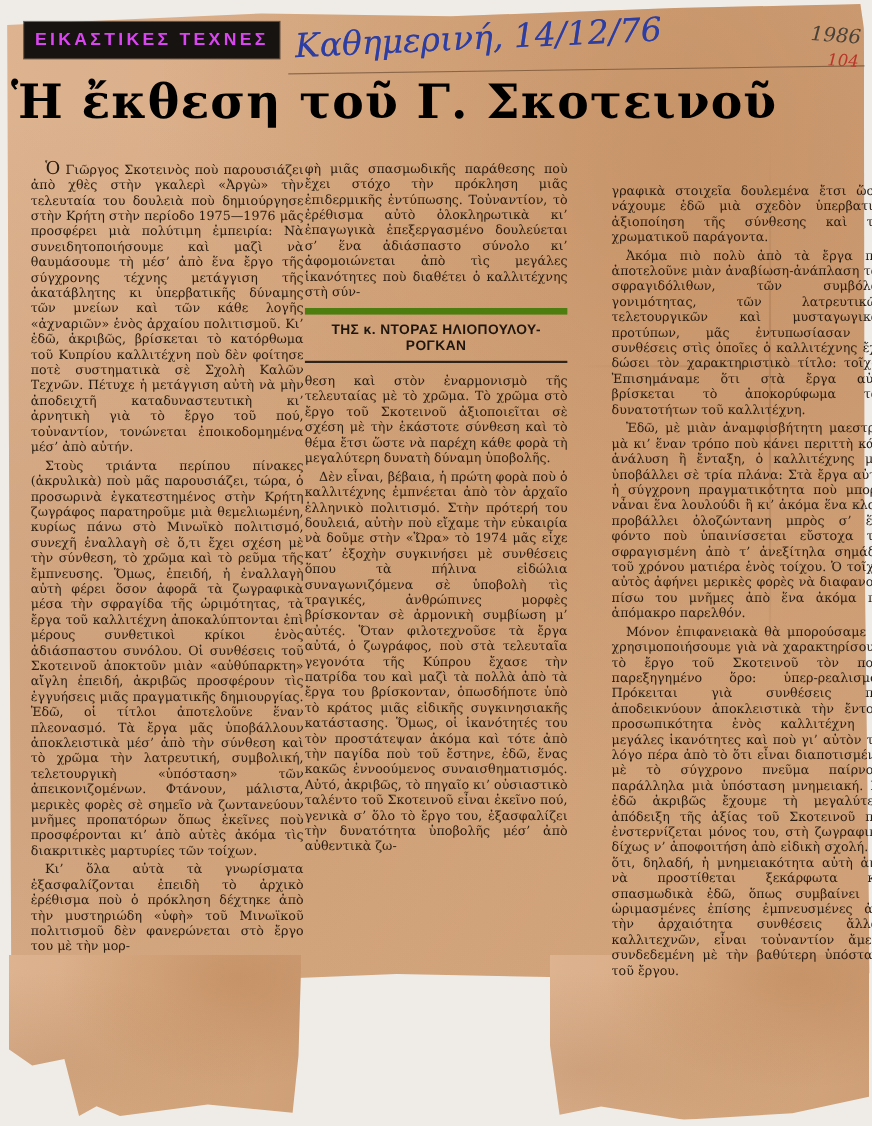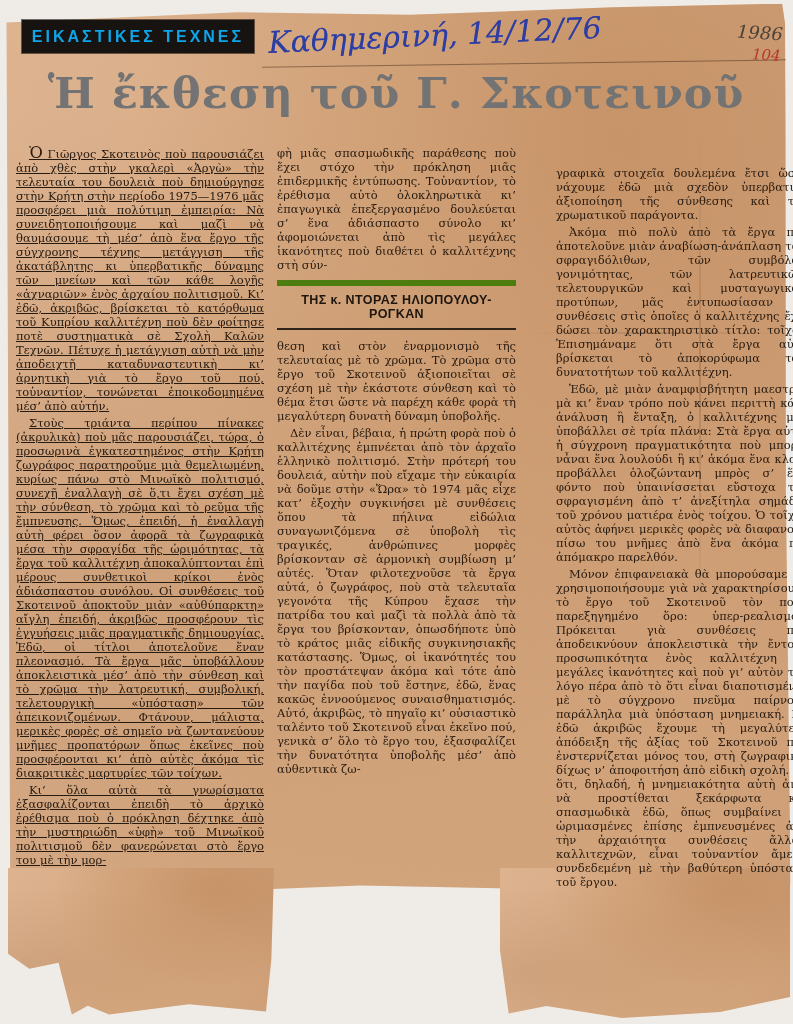--- a/index.html
+++ b/index.html
@@ -60,53 +60,53 @@
     z-index:1;
   }
   .header-rule {
     position:absolute; left:262px; top:63px; width:524px; height:1px;
     background:rgba(50,30,15,0.45); transform:rotate(-0.8deg); z-index:2;
   }
 
   
   .section-label {
     position:absolute; left:22px; top:20px; width:232px; height:33px;
-    background:#171310; color:#0ea5e9;
+    background:#171310; color:#d946ef;
     display:flex; align-items:center; justify-content:center;
     font-family:"Liberation Sans", sans-serif; font-weight:bold;
     font-size:16px; letter-spacing:3px; z-index:2;
     box-shadow:0 0 0 1px rgba(23,19,16,0.6);
   }
   .hand-date {
     position:absolute; left:268px; top:16px; width:400px; z-index:2;
     font-style:italic; font-size:30px; color:#2c3da4;
     transform:rotate(-2.6deg); white-space:nowrap;
     text-shadow:0 0 0.5px rgba(44,61,164,0.6);
   }
   .hand-note { position:absolute; left:737px; top:22px; z-index:2;
     font-style:italic; font-size:18px; color:#48413a; transform:rotate(4deg); }
   .hand-note-red { position:absolute; left:752px; top:46px; z-index:2;
     font-style:italic; font-size:15px; color:#b8362a; transform:rotate(3deg); }
 
   .headline {
     position:absolute; left:10px; top:68px; width:772px; z-index:2;
-    text-align:center; font-family:"DejaVu Serif", serif; font-weight:bold;
-    font-size:43px; letter-spacing:1px; color:#737373;
+    text-align:left; font-family:"DejaVu Serif", serif; font-weight:bold;
+    font-size:43px; letter-spacing:1px; color:#000000;
   }
 
   
   .col {
     position:absolute; top:146px; z-index:2;
     text-align:justify; font-size:11.5px; line-height:14px;
     color:#271a0f; overflow:hidden;
     font-family:"DejaVu Serif", serif;
   }
   .col p { text-indent:13px; margin:0 0 3px 0; }
   .col p.cont { text-indent:0; }
-  .col-1 { left:16px;  width:248px; height:866px;text-decoration:underline; }
+  .col-1 { left:28px;  width:248px; height:866px; }
   .col-2 { left:277px; width:239px; height:726px; }
   .col-3 { left:556px; width:252px; height:862px;margin-top:20px; }
   .col-1 p:first-child::first-letter { font-size:140%; }
 
   .byline-box {
     margin:8px 0 9px 0; padding:7px 2px;
     border-top:6px solid #4d7c0f; border-bottom:2px solid #30241a;
     font-family:"Liberation Sans", sans-serif; font-weight:bold;
     font-size:12.5px; letter-spacing:0.4px; text-align:center;
     color:#1e150e; text-indent:0;

